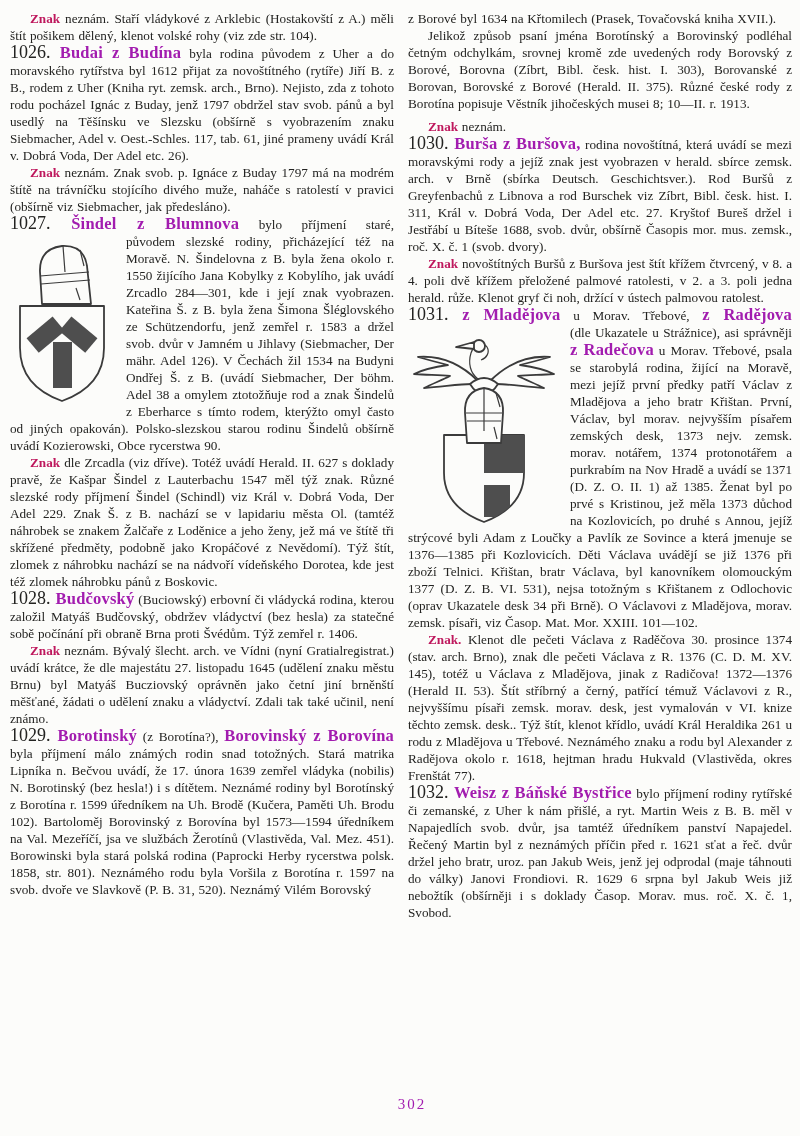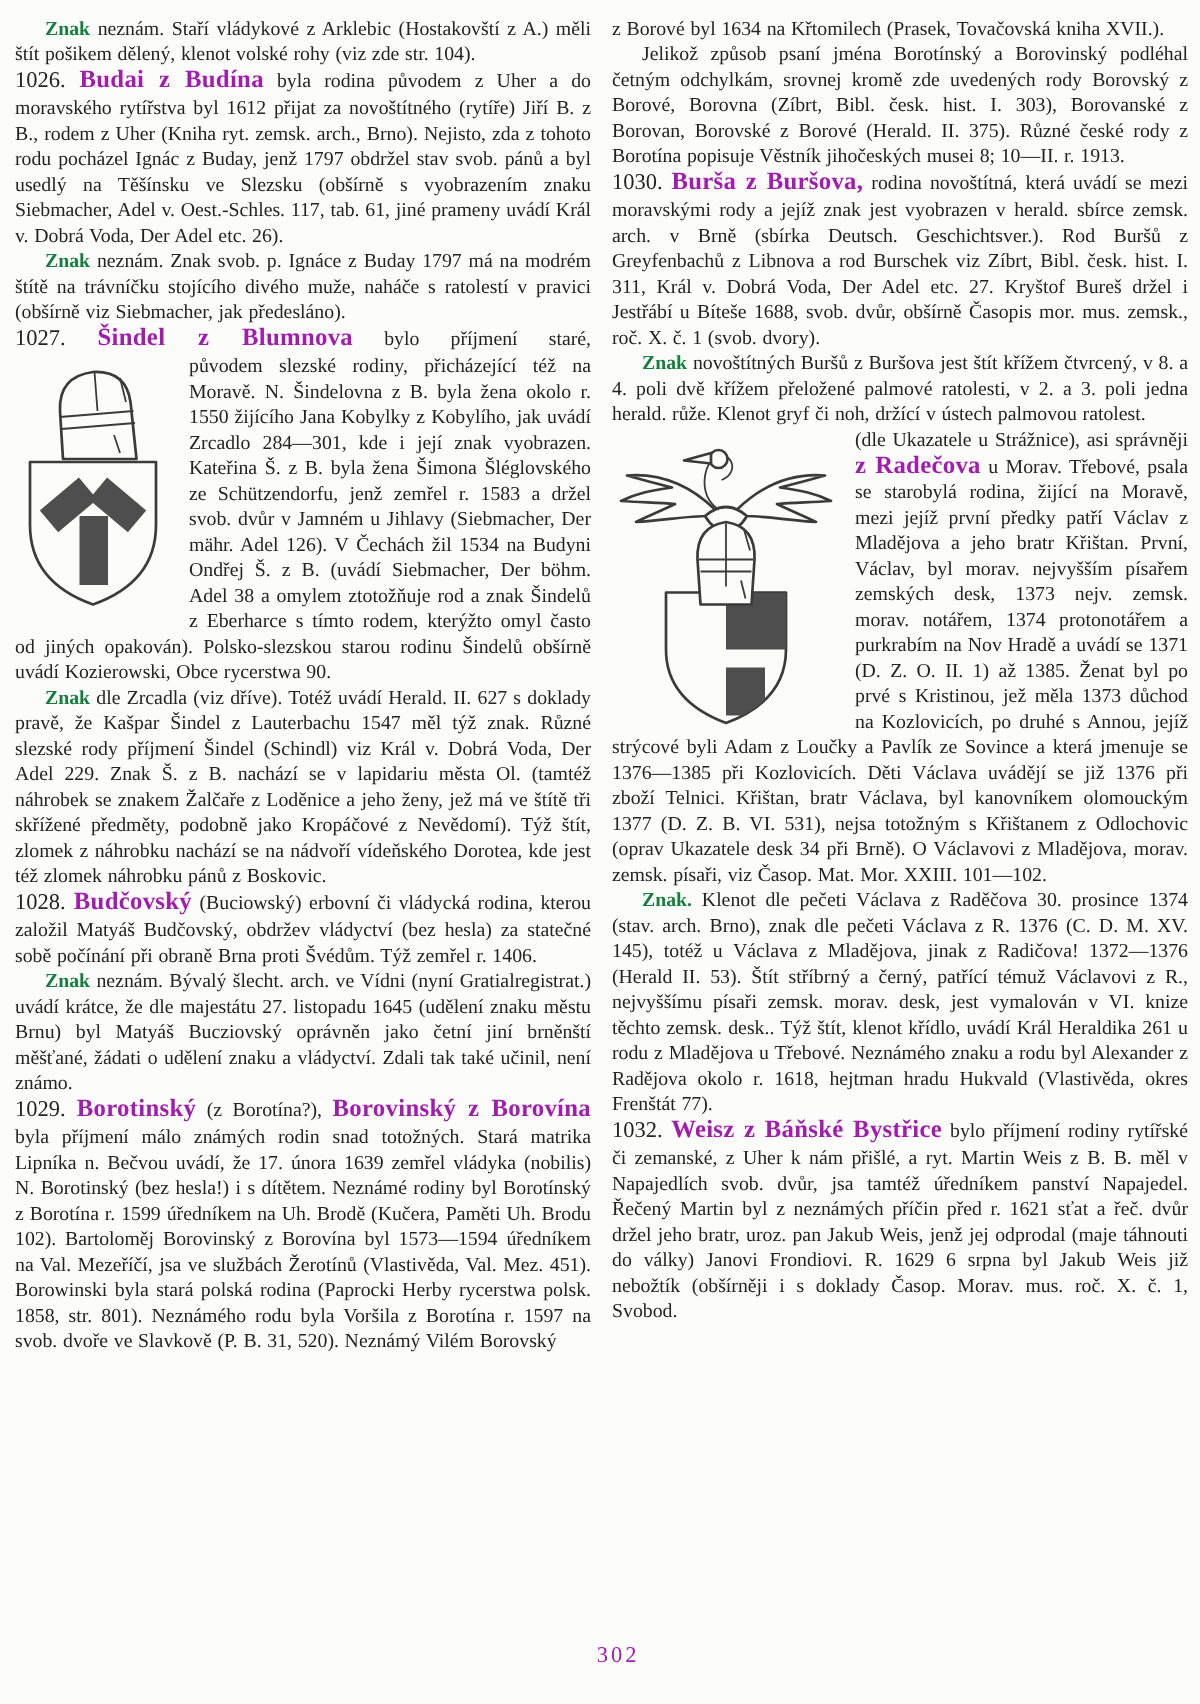--- a/index.html
+++ b/index.html
@@ -6,22 +6,22 @@
   body{width:800px;height:1136px;overflow:hidden;background:#e9e9e7;
        font-family:"Liberation Serif","DejaVu Serif",serif;}
   .sheet{position:relative;width:800px;height:1136px;background:#fcfcfa;
          box-sizing:border-box;padding:10px 8px 0 10px;color:#232321;}
   .columns{display:flex;gap:14px;}
   .col{width:384px;font-size:13.2px;line-height:17px;text-align:justify;
        word-spacing:0.5px;}
   .col p{margin:0;text-align:justify;}
   .indent{text-indent:20px;}
   .entry{margin-top:6px;}
-  b{color:#15803d;}
-  .num{font-size:15px;}
+  b{color:#be185d;}
+  .num{font-size:18px;}
   .fam{font-size:16.5px;font-weight:bold;letter-spacing:0.2px;color:#a21caf;}
   .stretch{text-align-last:justify;}
   .fig{float:left;margin:3px 10px 1px 0;}
   .pageno{position:absolute;top:1096px;left:12px;width:100%;text-align:center;
           font-size:15px;letter-spacing:2px;color:#a21caf;}
   svg .th{fill:none;stroke:#3b3b3b;stroke-width:1.2;}
   svg .dk{fill:#4e4e4e;stroke:none;}
   svg .wh{fill:#fcfcfa;stroke:#3b3b3b;stroke-width:1.8;stroke-linejoin:round;}
 </style>
 </head>
@@ -55,24 +55,26 @@
 
       <p class="entry"><span class="num">1028. </span><span class="fam">Budčovský</span><span> (Buciowský) erbovní či vládycká rodina, kterou založil Matyáš Budčovský, obdržev vládyctví (bez hesla) za statečné sobě počínání při obraně Brna proti Švédům. Týž zemřel r. 1406.</span></p>
       <p class="indent"><b>Znak</b><span> neznám. Bývalý šlecht. arch. ve Vídni (nyní Gratialregistrat.) uvádí krátce, že dle majestátu 27. listopadu 1645 (udělení znaku městu Brnu) byl Matyáš Bucziovský oprávněn jako četní jiní brněnští měšťané, žádati o udělení znaku a vládyctví. Zdali tak také učinil, není známo.</span></p>
 
       <p class="entry"><span class="num">1029. </span><span class="fam">Borotinský</span><span> (z Borotína?), </span><span class="fam">Borovinský z Borovína</span><span> byla příjmení málo známých rodin snad totožných. Stará matrika Lipníka n. Bečvou uvádí, že 17. února 1639 zemřel vládyka (nobilis) N. Borotinský (bez hesla!) i s dítětem. Neznámé rodiny byl Borotínský z Borotína r. 1599 úředníkem na Uh. Brodě (Kučera, Paměti Uh. Brodu 102). Bartoloměj Borovinský z Borovína byl 1573—1594 úředníkem na Val. Mezeříčí, jsa ve službách Žerotínů (Vlastivěda, Val. Mez. 451). Borowinski byla stará polská rodina (Paprocki Herby rycerstwa polsk. 1858, str. 801). Neznámého rodu byla Voršila z Borotína r. 1597 na svob. dvoře ve Slavkově (P. B. 31, 520). Neznámý Vilém Borovský</span></p>
     </div>
 
     <div class="col">
       <p><span>z Borové byl 1634 na Křtomilech (Prasek, Tovačovská kniha XVII.).</span></p>
       <p class="indent"><span>Jelikož způsob psaní jména Borotínský a Borovinský podléhal četným odchylkám, srovnej kromě zde uvedených rody Borovský z Borové, Borovna (Zíbrt, Bibl. česk. hist. I. 303), Borovanské z Borovan, Borovské z Borové (Herald. II. 375). Různé české rody z Borotína popisuje Věstník jihočeských musei 8; 10—II. r. 1913.</span></p>
+      <p class="indent" style="margin-top:6px"><b>Znak</b><span> neznám.</span></p>
 
       <p class="entry"><span class="num">1030. </span><span class="fam">Burša z Buršova,</span><span> rodina novoštítná, která uvádí se mezi moravskými rody a jejíž znak jest vyobrazen v herald. sbírce zemsk. arch. v Brně (sbírka Deutsch. Geschichtsver.). Rod Buršů z Greyfenbachů z Libnova a rod Burschek viz Zíbrt, Bibl. česk. hist. I. 311, Král v. Dobrá Voda, Der Adel etc. 27. Kryštof Bureš držel i Jestřábí u Bíteše 1688, svob. dvůr, obšírně Časopis mor. mus. zemsk., roč. X. č. 1 (svob. dvory).</span></p>
       <p class="indent"><b>Znak</b><span> novoštítných Buršů z Buršova jest štít křížem čtvrcený, v 8. a 4. poli dvě křížem přeložené palmové ratolesti, v 2. a 3. poli jedna herald. růže. Klenot gryf či noh, držící v ústech palmovou ratolest.</span></p>
 
+      <p class="entry stretch"><span class="num">1031. </span><span class="fam">z Mladějova</span><span> u Morav. Třebové, </span><span class="fam">z Radějova</span></p>
       <div>
         <svg class="fig" width="152" height="200" viewBox="0 0 152 200" aria-hidden="true">
           <defs>
               <clipPath id="shclip">
                 <path d="M36,108 L116,108 L116,146 Q116,180 76,195 Q36,180 36,146 Z"></path>
               </clipPath>
             </defs>
 
           <path class="wh" d="M36,108 L116,108 L116,146 Q116,180 76,195 Q36,180 36,146 Z"></path>
           <g clip-path="url(#shclip)">

